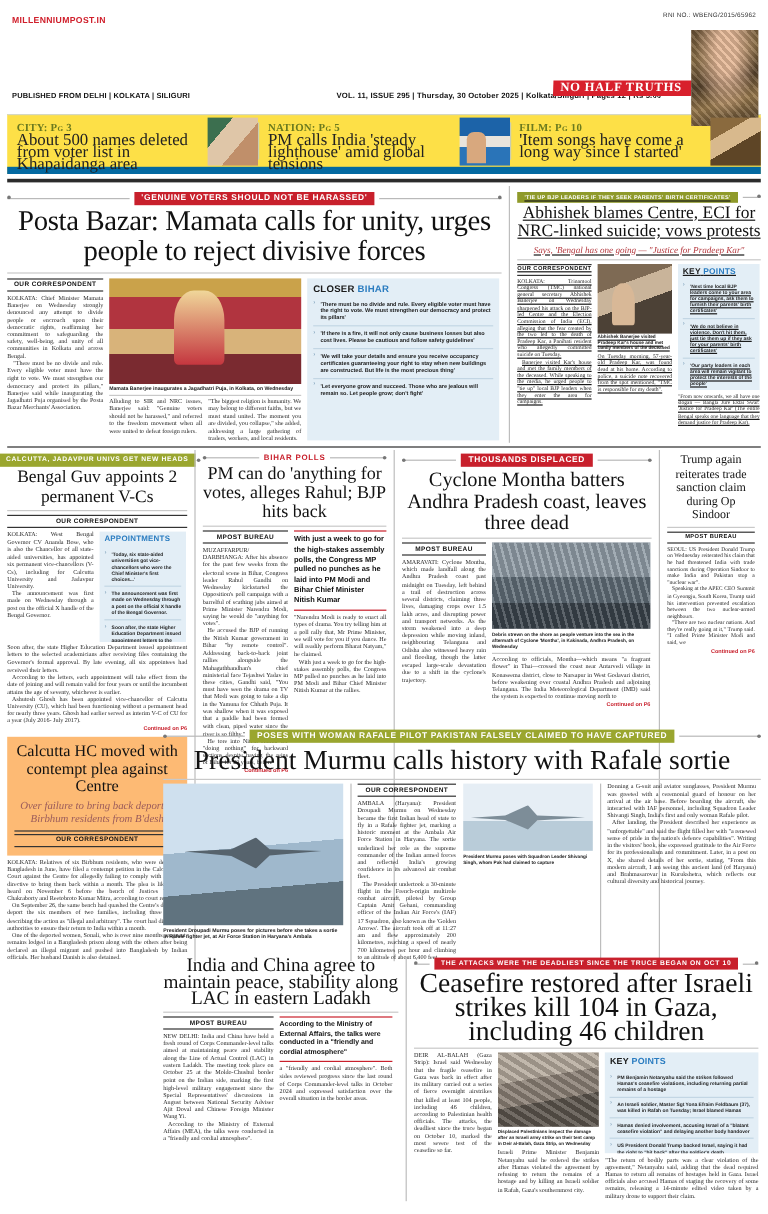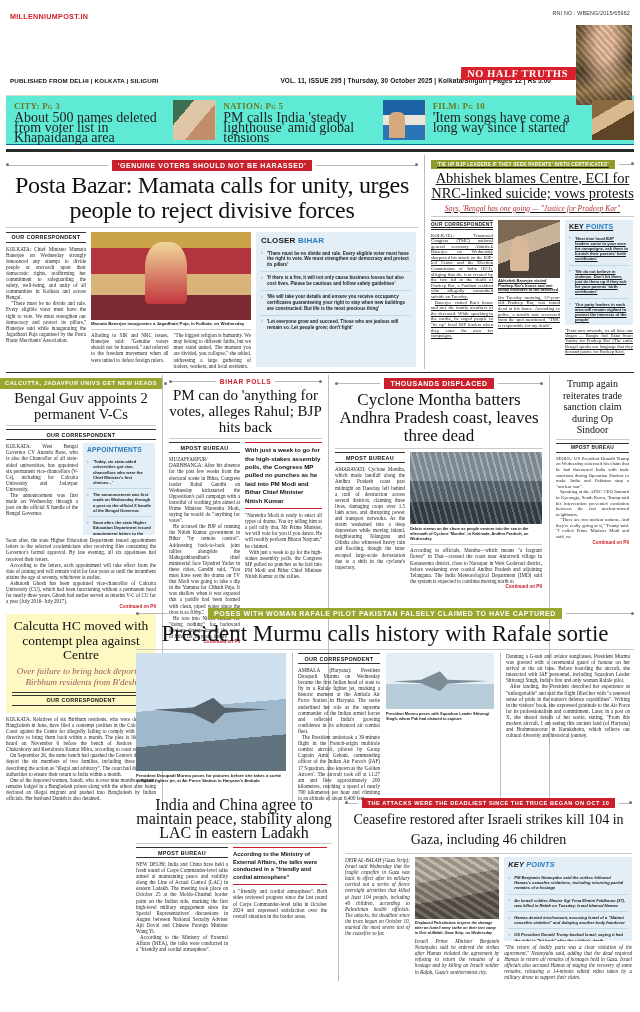--- a/index.html
+++ b/index.html
@@ -50,22 +50,22 @@
     display: flex; align-items: center; gap: 10px;
     font-family: "Liberation Sans", sans-serif;
     font-size: 6.2px; font-weight: bold; color: #111; letter-spacing: .15px;
     padding-left: 4px; margin-top: 2px;
   }
   .mast-bottom .pubfrom { white-space: nowrap; }
   .mast-bottom .issue { margin-left: 112px; white-space: nowrap; font-size: 6.4px;}
 
   
   .teasers {
-    display: flex; background: #5eead4; height: 50px; margin-top: 3px;
-    border-top: 1px solid #d5d8c2; border-bottom: 1px solid #0369a1;
+    display: flex; background: #fde047; height: 50px; margin-top: 3px;
+    border-top: 1px solid #d5d8c2; border-bottom: 6px solid #0369a1;
   }
   .teaser { flex: 1; display: flex; align-items: stretch; position: relative; padding: 5px 0 5px 8px; }
   .teaser + .teaser::before { content:""; position:absolute; left:0; top:6px; bottom:6px; width:1px; background:#c9cdb2; }
   .teaser-txt { flex: 1; padding-right: 4px; }
   .teaser-kicker {
     font-family: "Liberation Serif", serif; font-weight: bold;
     color: #6b7a1f; font-size: 9px; letter-spacing: .2px; margin-bottom: 2px;
     font-variant: small-caps;
   }
   .teaser-head { font-size: 14px; line-height: 10px; color: #222; }
@@ -145,21 +145,21 @@
   .ph-cyclone::after{content:"";position:absolute;inset:0;background:repeating-linear-gradient(75deg,rgba(255,255,255,.18) 0 2px,rgba(0,0,0,.12) 2px 6px);}
   .ph-rafale { background: linear-gradient(175deg,#cfe0ee 0 45%, #9fb8cc 45% 72%, #60737f 72% 100%); }
   .ph-rafale::after{content:"";position:absolute;left:12%;top:38%;width:76%;height:22%;background:#56636d;
       clip-path: polygon(0 45%, 34% 38%, 52% 0, 62% 38%, 100% 44%, 62% 58%, 52% 100%, 34% 60%);}
   .ph-jet { background: linear-gradient(#e6eef5 0 55%, #b9ccd9 55% 100%); }
   .ph-jet::after{content:"";position:absolute;left:6%;top:30%;width:88%;height:40%;background:#7d8d98;
       clip-path: polygon(0 52%, 30% 44%, 50% 6%, 58% 44%, 100% 50%, 58% 62%, 50% 96%, 30% 60%);}
   .ph-gaza { background: linear-gradient(170deg,#b8ada0 0 35%, #8d8277 35% 62%, #5d564e 62% 100%); }
   .ph-gaza::after{content:"";position:absolute;inset:0;background:repeating-linear-gradient(32deg,rgba(255,255,255,.13) 0 3px,rgba(0,0,0,.16) 3px 7px);}
 
-  .pinkbox { background: #fef9c3; padding: 5px 6px 4px; }
+  .pinkbox { background: #fdba74; padding: 5px 6px 4px; }
   .pinkbox .headline { font-size: 13.5px; line-height: 14.5px; }
 </style>
 </head>
 <body>
 
 <div class="page">
 
   <div class="masthead">
     <div class="mast-top">
       <div class="site-url">MILLENNIUMPOST.IN</div>
@@ -445,23 +445,23 @@
         </div>
       </div>
 
       <div style="width:294px;" class="vrule">
         <div style="padding-left:6px;">
           <div class="kicker-bar" style="margin:0 0 2px;">
             <span class="dashline"></span>
             <span class="kicker-label k-red" style="font-size:5.6px;">THE ATTACKS WERE THE DEADLIEST SINCE THE TRUCE BEGAN ON OCT 10</span>
             <span class="dashline r"></span>
           </div>
-          <div class="headline" style="font-size:14px; line-height:20px;">Ceasefire restored after Israeli strikes kill 104 in Gaza, including 46 children</div>
+          <div class="headline" style="font-size:23px; line-height:20px;">Ceasefire restored after Israeli strikes kill 104 in Gaza, including 46 children</div>
           <div class="hr-soft" style="margin:3px 0;"></div>
-          <div style="display:flex; gap:5px;font-style:italic;">
+          <div style="display:flex; gap:5px;">
             <div style="width:66px;">
               <p class="body-txt">DEIR AL-BALAH (Gaza Strip): Israel said Wednesday that the fragile ceasefire in Gaza was back in effect after its military carried out a series of fierce overnight airstrikes that killed at least 104 people, including 46 children, according to Palestinian health officials. The attacks, the deadliest since the truce began on October 10, marked the most severe test of the ceasefire so far.</p>
             </div>
             <div style="width:86px;">
               <div class="photo ph-gaza" style="height:62px;"></div>
               <div class="caption" style="font-size:3.8px;">Displaced Palestinians inspect the damage after an Israeli army strike on their tent camp in Deir al-Balah, Gaza Strip, on Wednesday</div>
               <p class="body-txt" style="margin-top:2px;">Israeli Prime Minister Benjamin Netanyahu said he ordered the strikes after Hamas violated the agreement by refusing to return the remains of a hostage and by killing an Israeli soldier in Rafah, Gaza's southernmost city.</p>
             </div>
             <div style="width:130px;">
               <div class="boxed-blue" style="height:84px; overflow:hidden; padding:3px 4px;">

